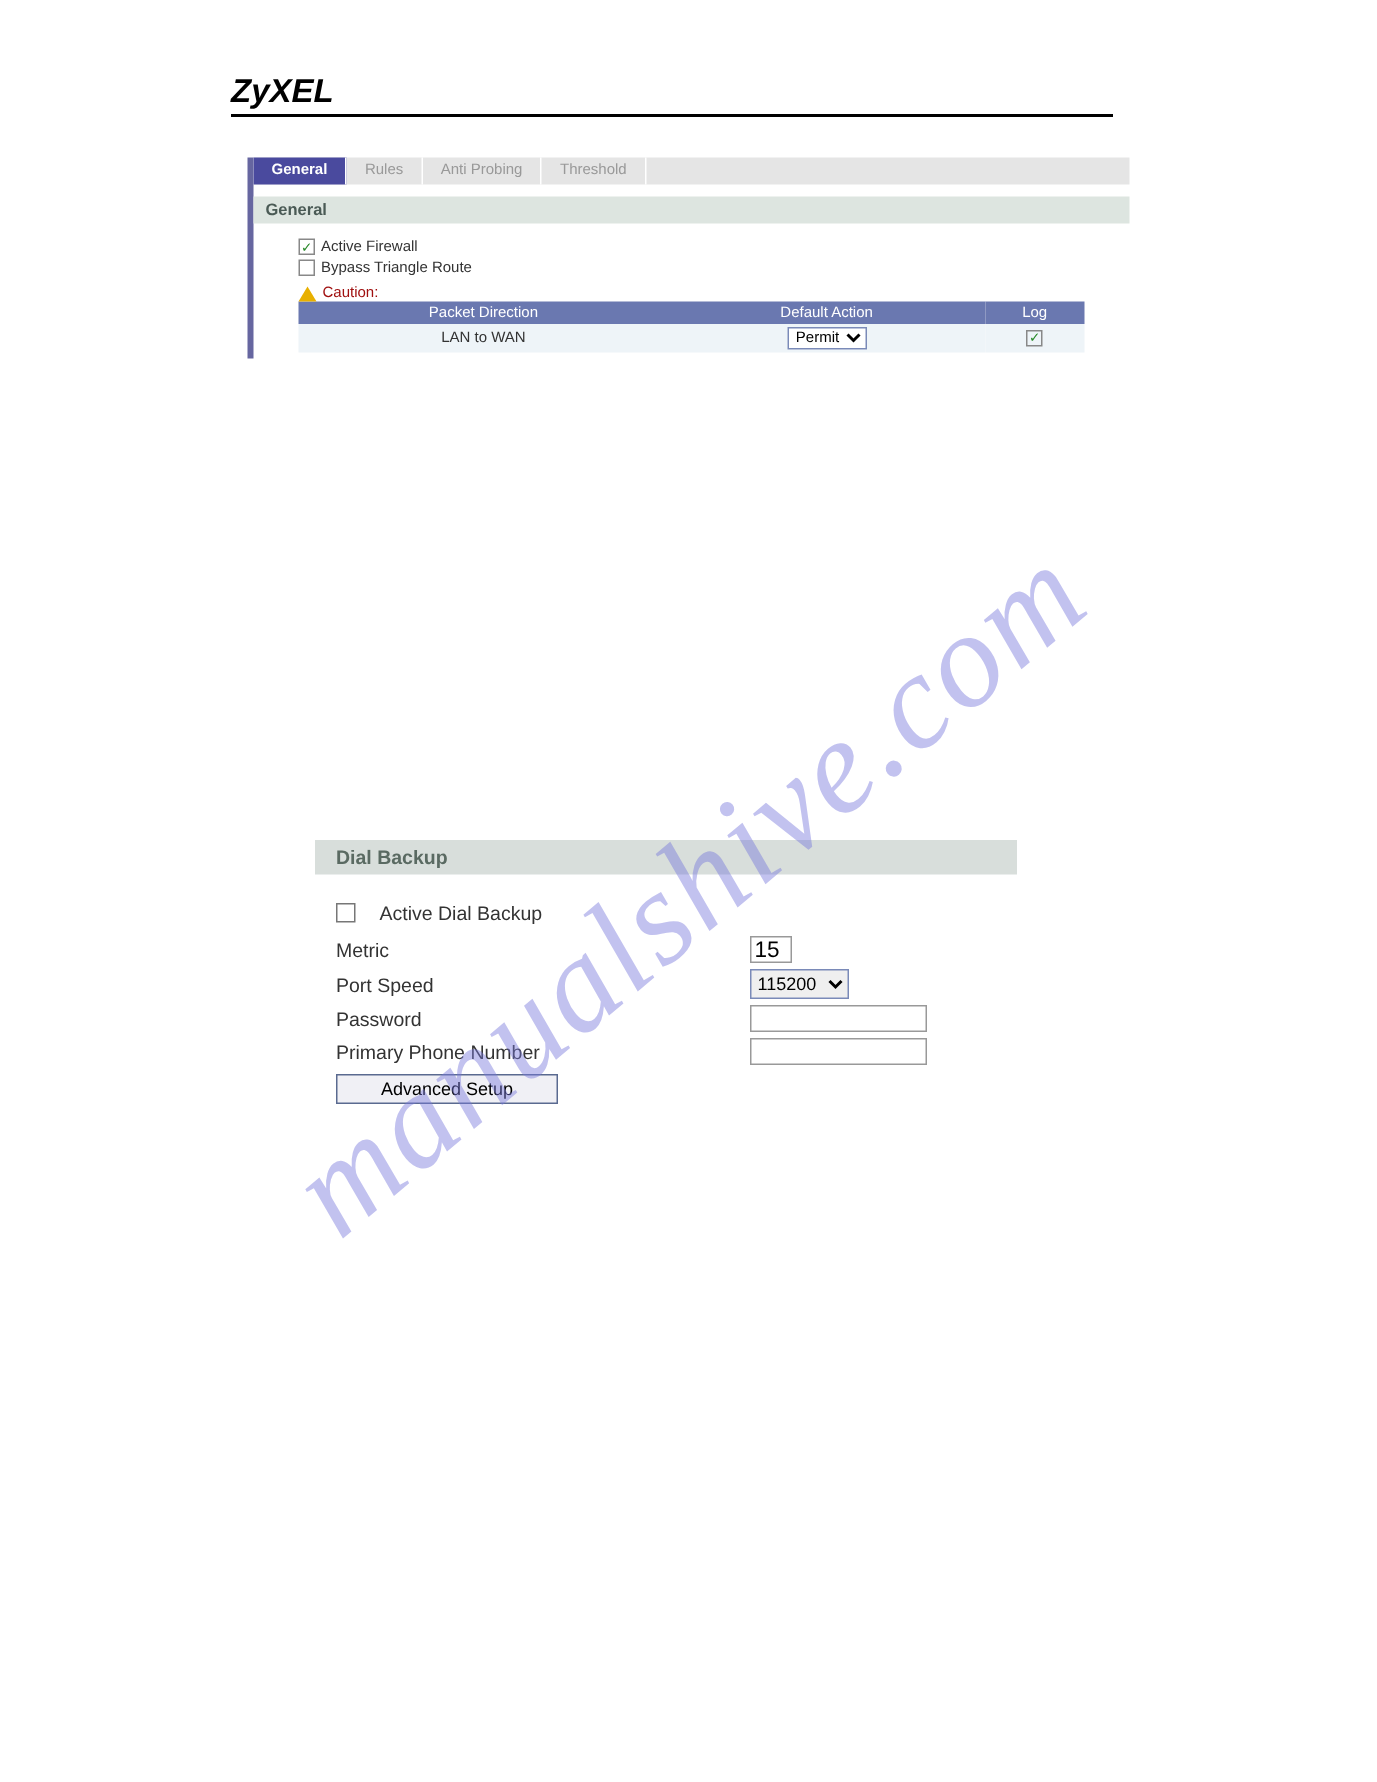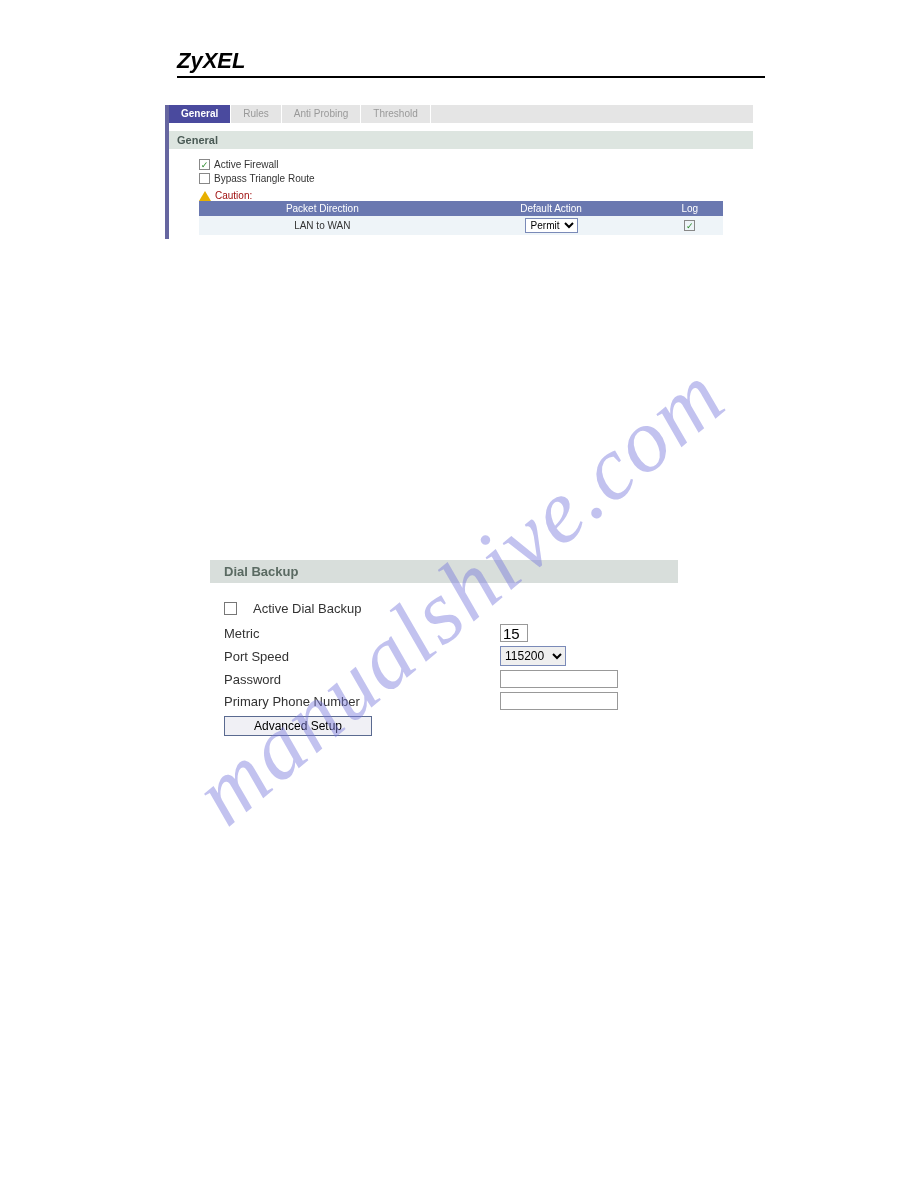--- a/index.html
+++ b/index.html
@@ -21,21 +21,21 @@
     font-family: Georgia, serif;
     font-style: italic;
     pointer-events: none;
     white-space: nowrap;
     z-index: 5;
     letter-spacing: 2px;
   }
   .page-header {
     position: absolute;
     top: 48px;
-    left: 177px;
+    left: 154px;
     width: 588px;
   }
   .logo {
     font-family: Arial, sans-serif;
     font-weight: bold;
     font-style: italic;
     font-size: 22px;
     letter-spacing: 0px;
   }
   .hr {

